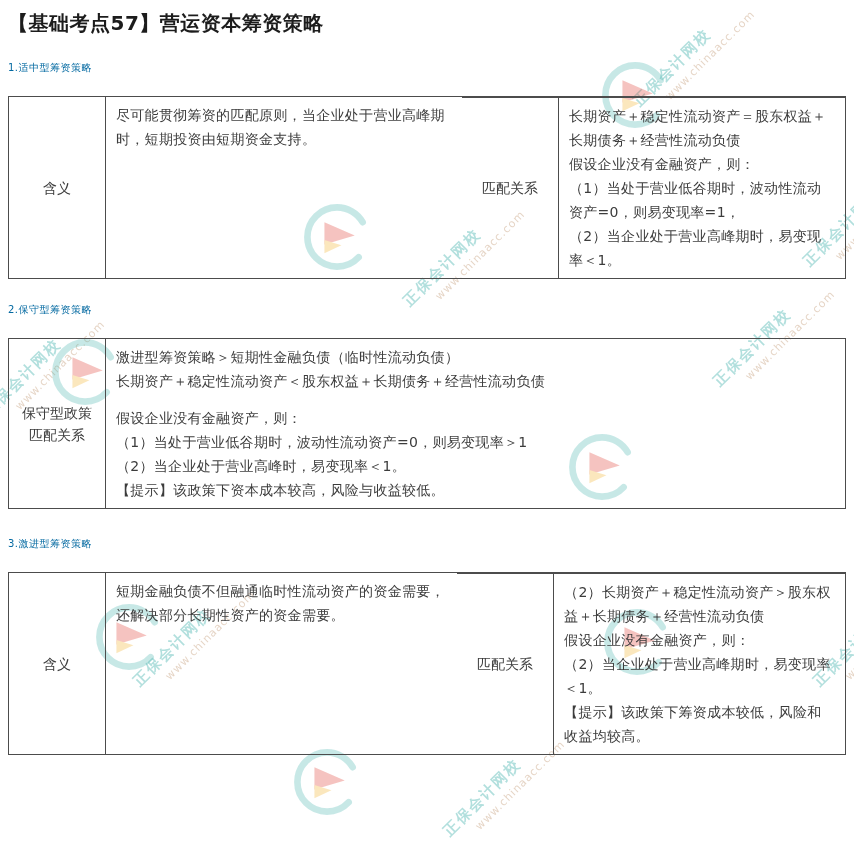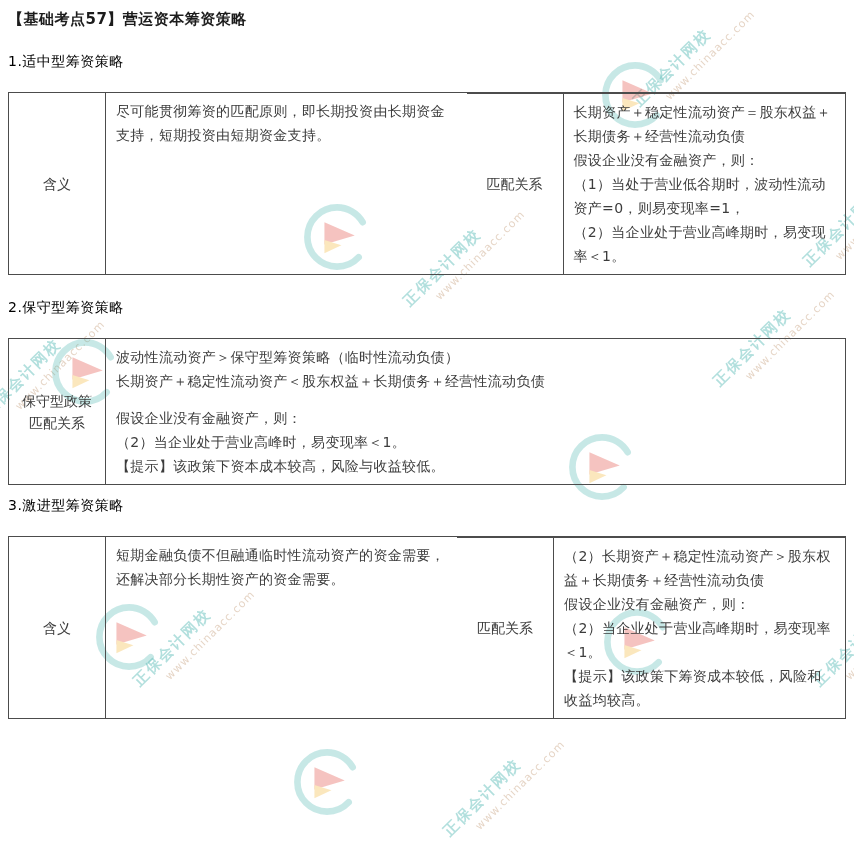--- a/index.html
+++ b/index.html
@@ -12,33 +12,33 @@
     position:relative;
   }
   .page{
     position:relative;
     z-index:1;
     padding:0 8px;
   }
   
   .doc-title{
     margin:10px 0 0 0;
-    font-size:15px;
+    font-size:20px;
     font-weight:bold;
     color:#1c1c1c;
     letter-spacing:0.5px;
   }
   .section-heading{
-    font-size:14px;
-    color:#000000;
+    font-size:10px;
+    color:#0369a1;
     letter-spacing:0.5px;
   }
   .h1{margin-top:24px;}
   .h2{margin-top:24px;}
-  .h3{margin-top:12px;}
+  .h3{margin-top:28px;}
   
   .tbl{
     margin-top:21px;
     border:1px solid #4c4c4c;
     background:transparent;
     display:flex;
     flex-direction:row;
   }
   .tbl .row{display:flex;}
   .tbl .row + .row{border-top:1px solid #4c4c4c;}
@@ -175,43 +175,44 @@
 
 <div class="page">
 
   <div class="doc-title">【基础考点57】营运资本筹资策略</div>
 
   <div class="section-heading h1">1.适中型筹资策略</div>
   <div class="tbl">
     <div class="row r-short">
       <div class="label-cell">含义</div>
       <div class="content-cell">
-        <div class="line">尽可能贯彻筹资的匹配原则，即长期投资由长期资金支持，短期投资由短期资金支持。</div>
+        <div class="line">尽可能贯彻筹资的匹配原则，当企业处于营业高峰期时，短期投资由短期资金支持。</div>
       </div>
     </div>
     <div class="row">
       <div class="label-cell">匹配关系</div>
       <div class="content-cell">
         <div class="line">长期资产＋稳定性流动资产＝股东权益＋长期债务＋经营性流动负债</div>
         <div class="line">假设企业没有金融资产，则：</div>
         <div class="line">（1）当处于营业低谷期时，波动性流动资产=0，则易变现率=1，</div>
         <div class="line">（2）当企业处于营业高峰期时，易变现率＜1。</div>
       </div>
     </div>
   </div>
 
   <div class="section-heading h2">2.保守型筹资策略</div>
   <div class="tbl">
     <div class="row">
       <div class="label-cell">保守型政策
 匹配关系</div>
       <div class="content-cell">
-        <div class="line">波动性流动资产＞保守型筹资策略（临时性流动负债）</div>
+        <div class="line">激进型筹资策略＞短期性金融负债（临时性流动负债）</div>
         <div class="line">长期资产＋稳定性流动资产＜股东权益＋长期债务＋经营性流动负债</div>
         <div class="line mt">假设企业没有金融资产，则：</div>
+        <div class="line">（1）当处于营业低谷期时，波动性流动资产=0，则易变现率＞1</div>
         <div class="line">（2）当企业处于营业高峰时，易变现率＜1。</div>
         <div class="line">【提示】该政策下资本成本较高，风险与收益较低。</div>
       </div>
     </div>
   </div>
 
   <div class="section-heading h3">3.激进型筹资策略</div>
   <div class="tbl">
     <div class="row r-short">
       <div class="label-cell">含义</div>

